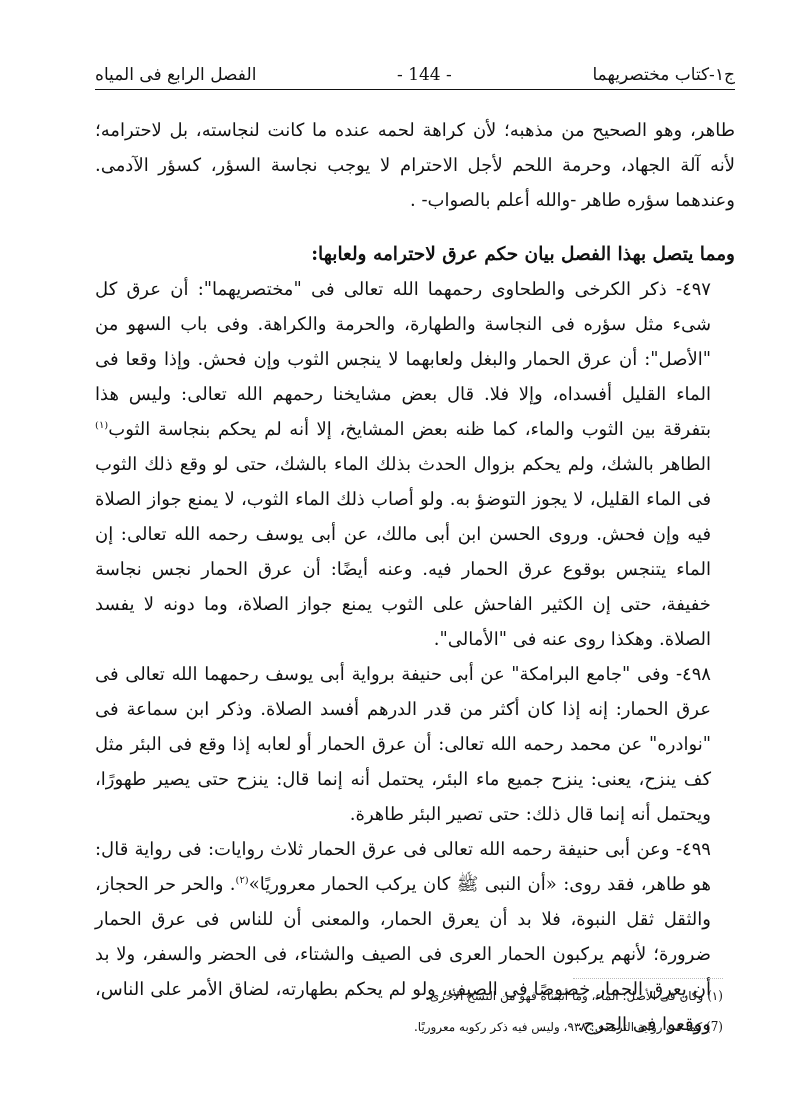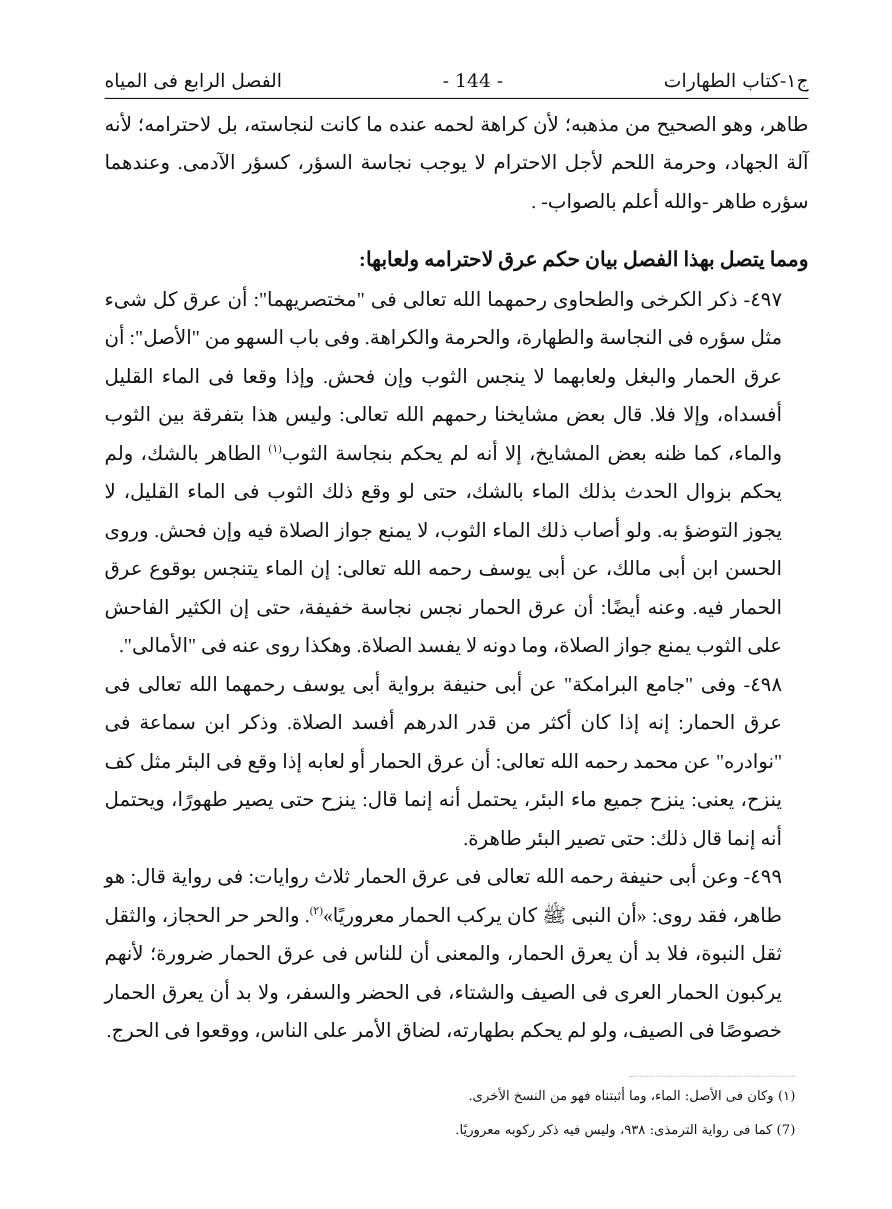--- a/index.html
+++ b/index.html
@@ -12,24 +12,23 @@
     position: absolute; left: 95px; top: 62px; width: 640px;
     direction: rtl;
   }
   .header {
     display: flex; justify-content: space-between; align-items: flex-end;
     font-size: 17px; line-height: 24px; padding-bottom: 3px;
     border-bottom: 1.5px solid #111;
   }
   .header span { white-space: nowrap; text-align: right; }
   .body-text {
-    margin-top: 6px;
+    margin-top: 22px;
     font-size: 18px; line-height: 35px; text-align: justify;
     text-align-last: right;
-    font-family: Liberation Serif, serif;
   }
   .body-text p { margin: 0; }
   .section-heading {
     font-weight: bold; font-size: 18.5px; line-height: 35px;
     margin-top: 19px !important;
   }
   .para-num { padding-right: 24px; }
   sup { font-size: 10px; line-height: 0; }
   .footnotes {
     position: absolute; left: 83px; top: 978px; width: 640px;
@@ -38,21 +37,21 @@
   .fn-sep {
     width: 150px; border-top: 1px dotted #bbb; margin: 0 0 2px 0;
   }
   .footnotes p { margin: 0; }
 </style>
 </head>
 <body>
 
 <div class="page">
   <div class="header">
-    <span>ج١-كتاب الطهارات</span>
+    <span>ج١-كتاب مختصريهما</span>
     <span>- 144 -</span>
     <span>الفصل الرابع فى المياه</span>
   </div>
 
   <div class="body-text">
     <p>طاهر، وهو الصحيح من مذهبه؛ لأن كراهة لحمه عنده ما كانت لنجاسته، بل لاحترامه؛ لأنه آلة الجهاد، وحرمة اللحم لأجل الاحترام لا يوجب نجاسة السؤر، كسؤر الآدمى. وعندهما سؤره طاهر -والله أعلم بالصواب- .</p>
     <p class="section-heading">ومما يتصل بهذا الفصل بيان حكم عرق لاحترامه ولعابها:</p>
     <p class="para-num"><span>٤٩٧- ذكر الكرخى والطحاوى رحمهما الله تعالى فى "مختصريهما": أن عرق كل شىء مثل سؤره فى النجاسة والطهارة، والحرمة والكراهة. وفى باب السهو من "الأصل": أن عرق الحمار والبغل ولعابهما لا ينجس الثوب وإن فحش. وإذا وقعا فى الماء القليل أفسداه، وإلا فلا. قال بعض مشايخنا رحمهم الله تعالى: وليس هذا بتفرقة بين الثوب والماء، كما ظنه بعض المشايخ، إلا أنه لم يحكم بنجاسة الثوب</span><sup>(١)</sup><span> الطاهر بالشك، ولم يحكم بزوال الحدث بذلك الماء بالشك، حتى لو وقع ذلك الثوب فى الماء القليل، لا يجوز التوضؤ به. ولو أصاب ذلك الماء الثوب، لا يمنع جواز الصلاة فيه وإن فحش. وروى الحسن ابن أبى مالك، عن أبى يوسف رحمه الله تعالى: إن الماء يتنجس بوقوع عرق الحمار فيه. وعنه أيضًا: أن عرق الحمار نجس نجاسة خفيفة، حتى إن الكثير الفاحش على الثوب يمنع جواز الصلاة، وما دونه لا يفسد الصلاة. وهكذا روى عنه فى "الأمالى".</span></p>
     <p class="para-num">٤٩٨- وفى "جامع البرامكة" عن أبى حنيفة برواية أبى يوسف رحمهما الله تعالى فى عرق الحمار: إنه إذا كان أكثر من قدر الدرهم أفسد الصلاة. وذكر ابن سماعة فى "نوادره" عن محمد رحمه الله تعالى: أن عرق الحمار أو لعابه إذا وقع فى البئر مثل كف ينزح، يعنى: ينزح جميع ماء البئر، يحتمل أنه إنما قال: ينزح حتى يصير طهورًا، ويحتمل أنه إنما قال ذلك: حتى تصير البئر طاهرة.</p>
     <p class="para-num"><span>٤٩٩- وعن أبى حنيفة رحمه الله تعالى فى عرق الحمار ثلاث روايات: فى رواية قال: هو طاهر، فقد روى: «أن النبى ﷺ كان يركب الحمار معروريًا»</span><sup>(٢)</sup><span>. والحر حر الحجاز، والثقل ثقل النبوة، فلا بد أن يعرق الحمار، والمعنى أن للناس فى عرق الحمار ضرورة؛ لأنهم يركبون الحمار العرى فى الصيف والشتاء، فى الحضر والسفر، ولا بد أن يعرق الحمار خصوصًا فى الصيف، ولو لم يحكم بطهارته، لضاق الأمر على الناس، ووقعوا فى الحرج.</span></p>

